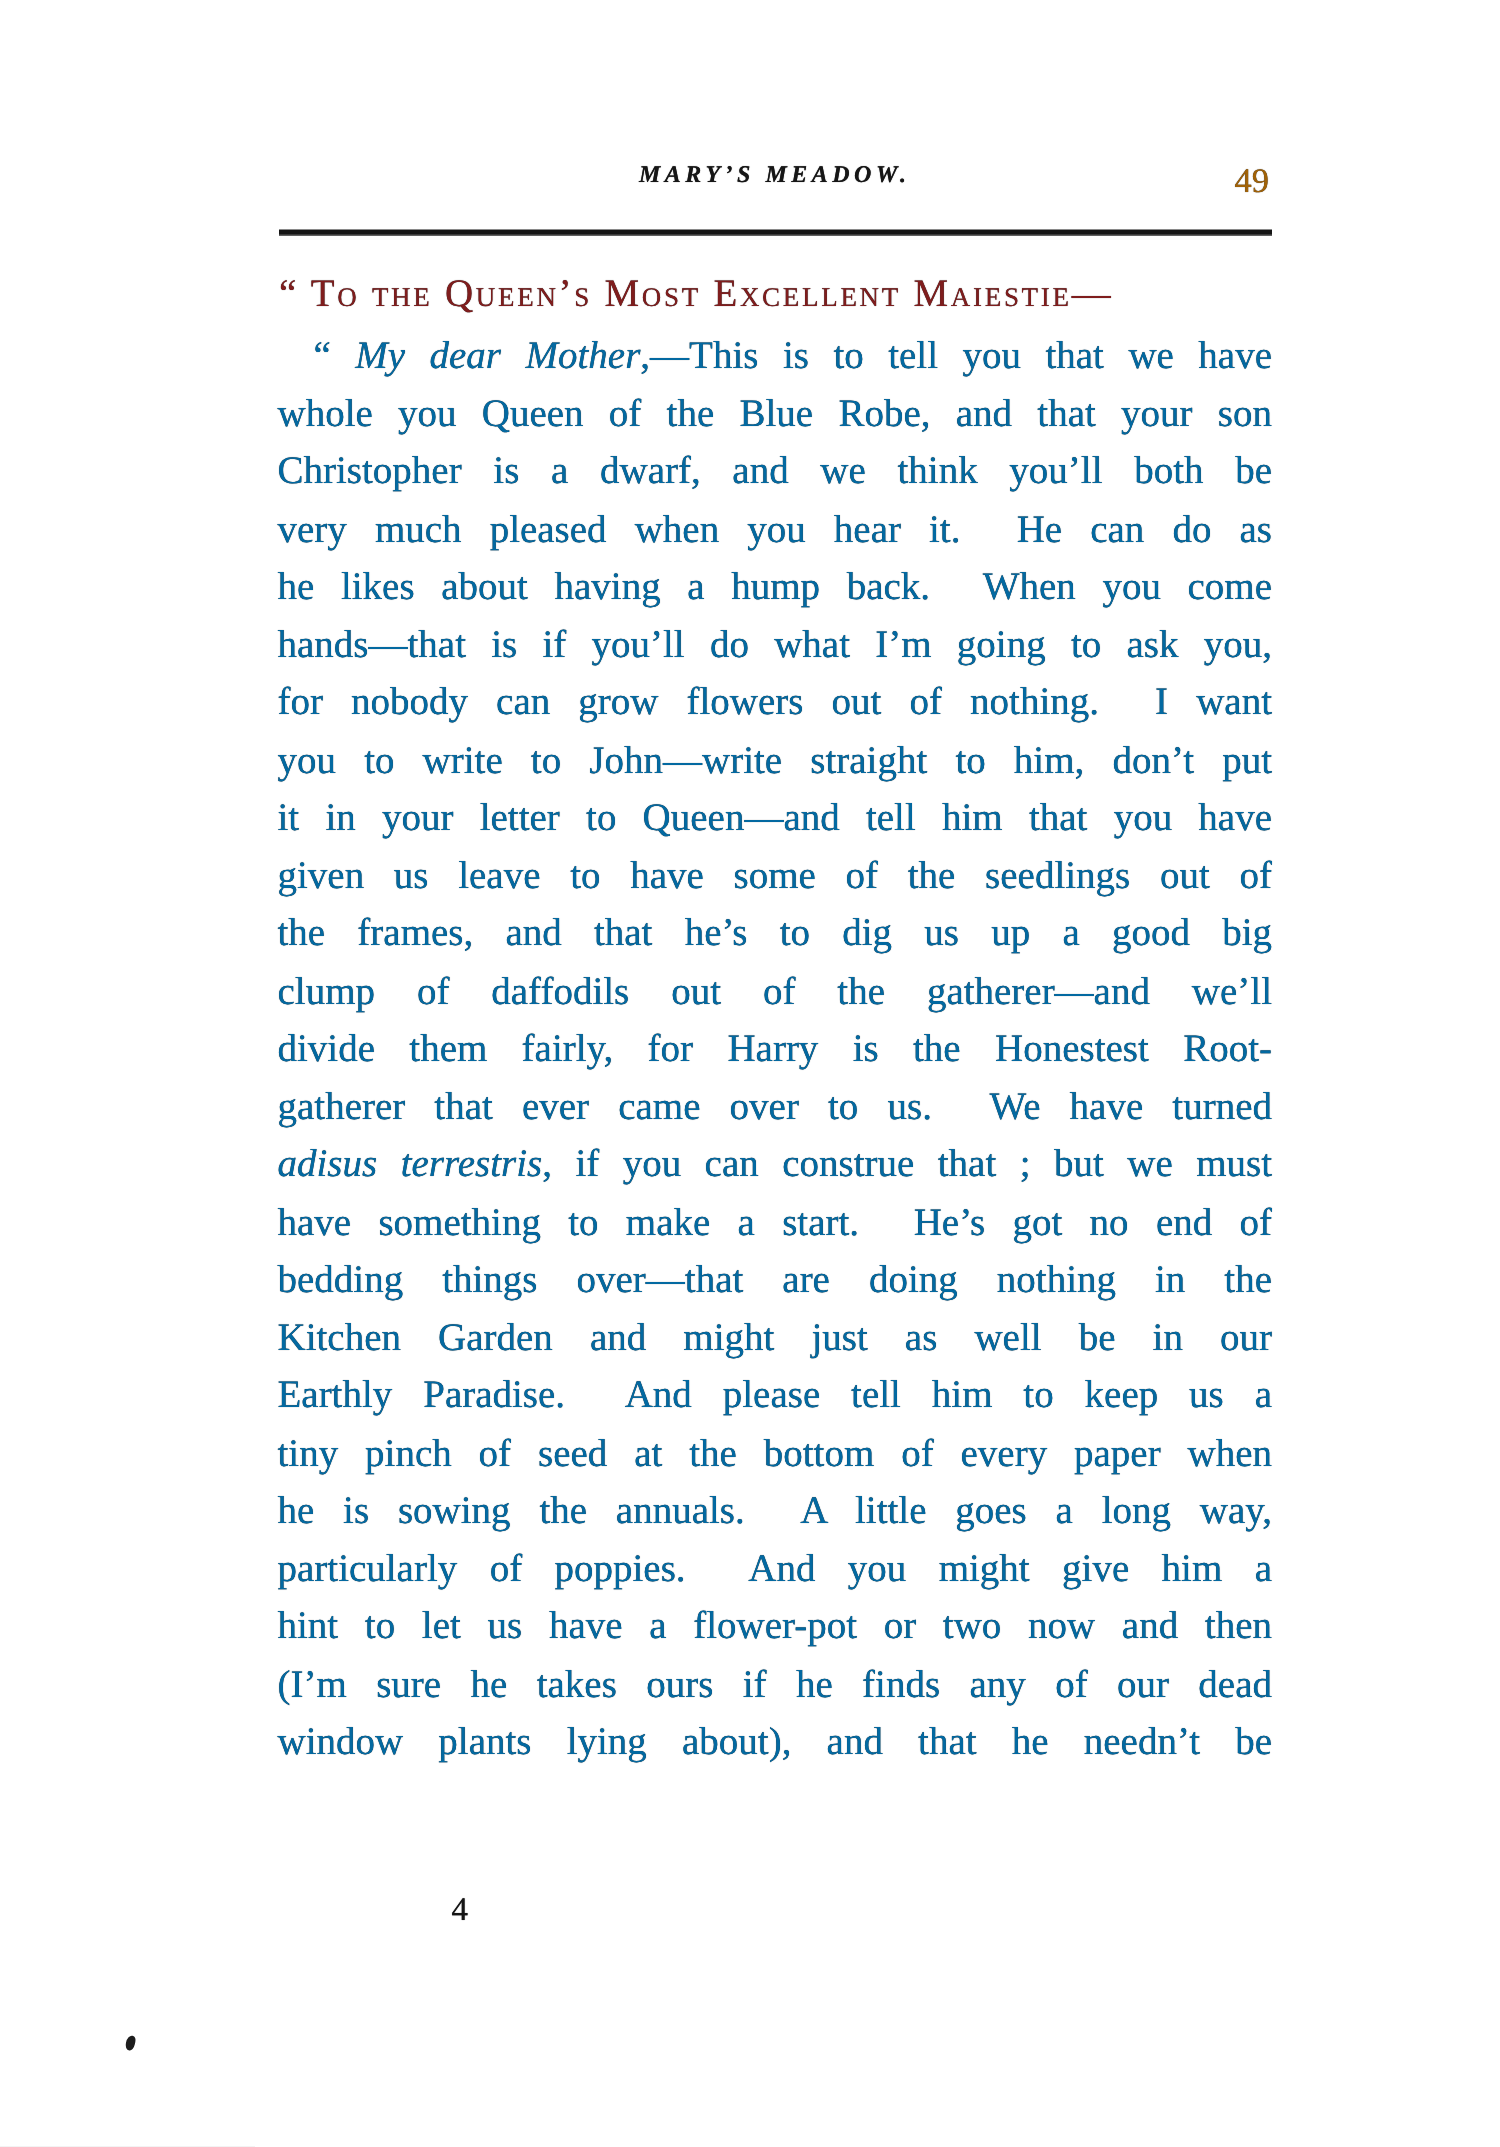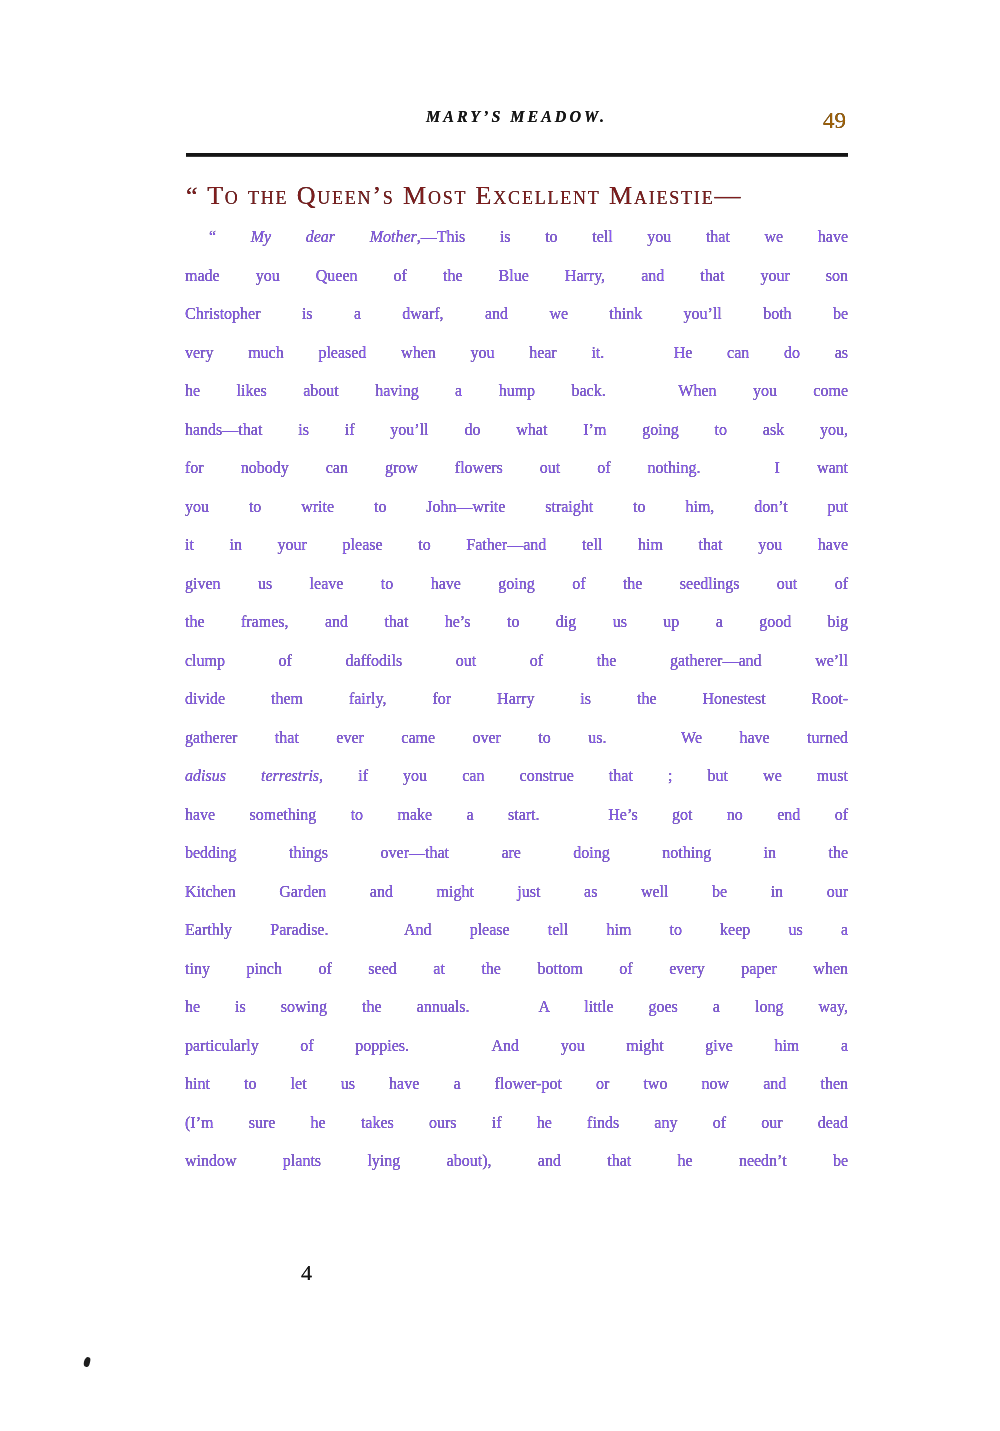--- a/index.html
+++ b/index.html
@@ -60,25 +60,25 @@
   }
   .letter-body {
     position: absolute;
     left: 185px;
     top: 218px;
     width: 663px;
   }
   .line {
     height: 38.5px;
     line-height: 38.5px;
-    font-size: 16px;
+    font-size: 26px;
     text-align: justify;
     text-align-last: justify;
     word-spacing: 1.5px;
-    color: #8b5cf6;
+    color: #0369a1;
     text-shadow: 0 0 0.45px #171717;
     white-space: normal;
   }
   .line.indent { text-indent: 24px; }
   .it { font-style: italic; }
   .signature-mark {
     position: absolute;
     left: 301px;
     top: 1260px;
     font-size: 22px;
@@ -105,29 +105,29 @@
     <span class="running-title">MARY’S MEADOW.</span>
     <span class="page-num">49</span>
   </div>
 
   <div class="header-rule"></div>
 
   <div class="salutation">“ To the Queen’s Most Excellent Maiestie—</div>
 
   <div class="letter-body">
       <div class="line indent"><span>“ </span><span class="it">My dear Mother</span><span>,—This is to tell you that we have</span></div>
-      <div class="line"><span>made you Queen of the Blue Harry, and that your son</span></div>
+      <div class="line"><span>whole you Queen of the Blue Robe, and that your son</span></div>
       <div class="line"><span>Christopher is a dwarf, and we think you’ll both be</span></div>
       <div class="line"><span>very much pleased when you hear it.&nbsp; He can do as</span></div>
       <div class="line"><span>he likes about having a hump back.&nbsp; When you come</span></div>
       <div class="line"><span>hands—that is if you’ll do what I’m going to ask you,</span></div>
       <div class="line"><span>for nobody can grow flowers out of nothing.&nbsp; I want</span></div>
       <div class="line"><span>you to write to John—write straight to him, don’t put</span></div>
-      <div class="line"><span>it in your please to Father—and tell him that you have</span></div>
-      <div class="line"><span>given us leave to have going of the seedlings out of</span></div>
+      <div class="line"><span>it in your letter to Queen—and tell him that you have</span></div>
+      <div class="line"><span>given us leave to have some of the seedlings out of</span></div>
       <div class="line"><span>the frames, and that he’s to dig us up a good big</span></div>
       <div class="line"><span>clump of daffodils out of the gatherer—and we’ll</span></div>
       <div class="line"><span>divide them fairly, for Harry is the Honestest Root-</span></div>
       <div class="line"><span>gatherer that ever came over to us.&nbsp; We have turned</span></div>
       <div class="line"><span class="it">adisus terrestris</span><span>, if you can construe that ; but we must</span></div>
       <div class="line"><span>have something to make a start.&nbsp; He’s got no end of</span></div>
       <div class="line"><span>bedding things over—that are doing nothing in the</span></div>
       <div class="line"><span>Kitchen Garden and might just as well be in our</span></div>
       <div class="line"><span>Earthly Paradise.&nbsp; And please tell him to keep us a</span></div>
       <div class="line"><span>tiny pinch of seed at the bottom of every paper when</span></div>

